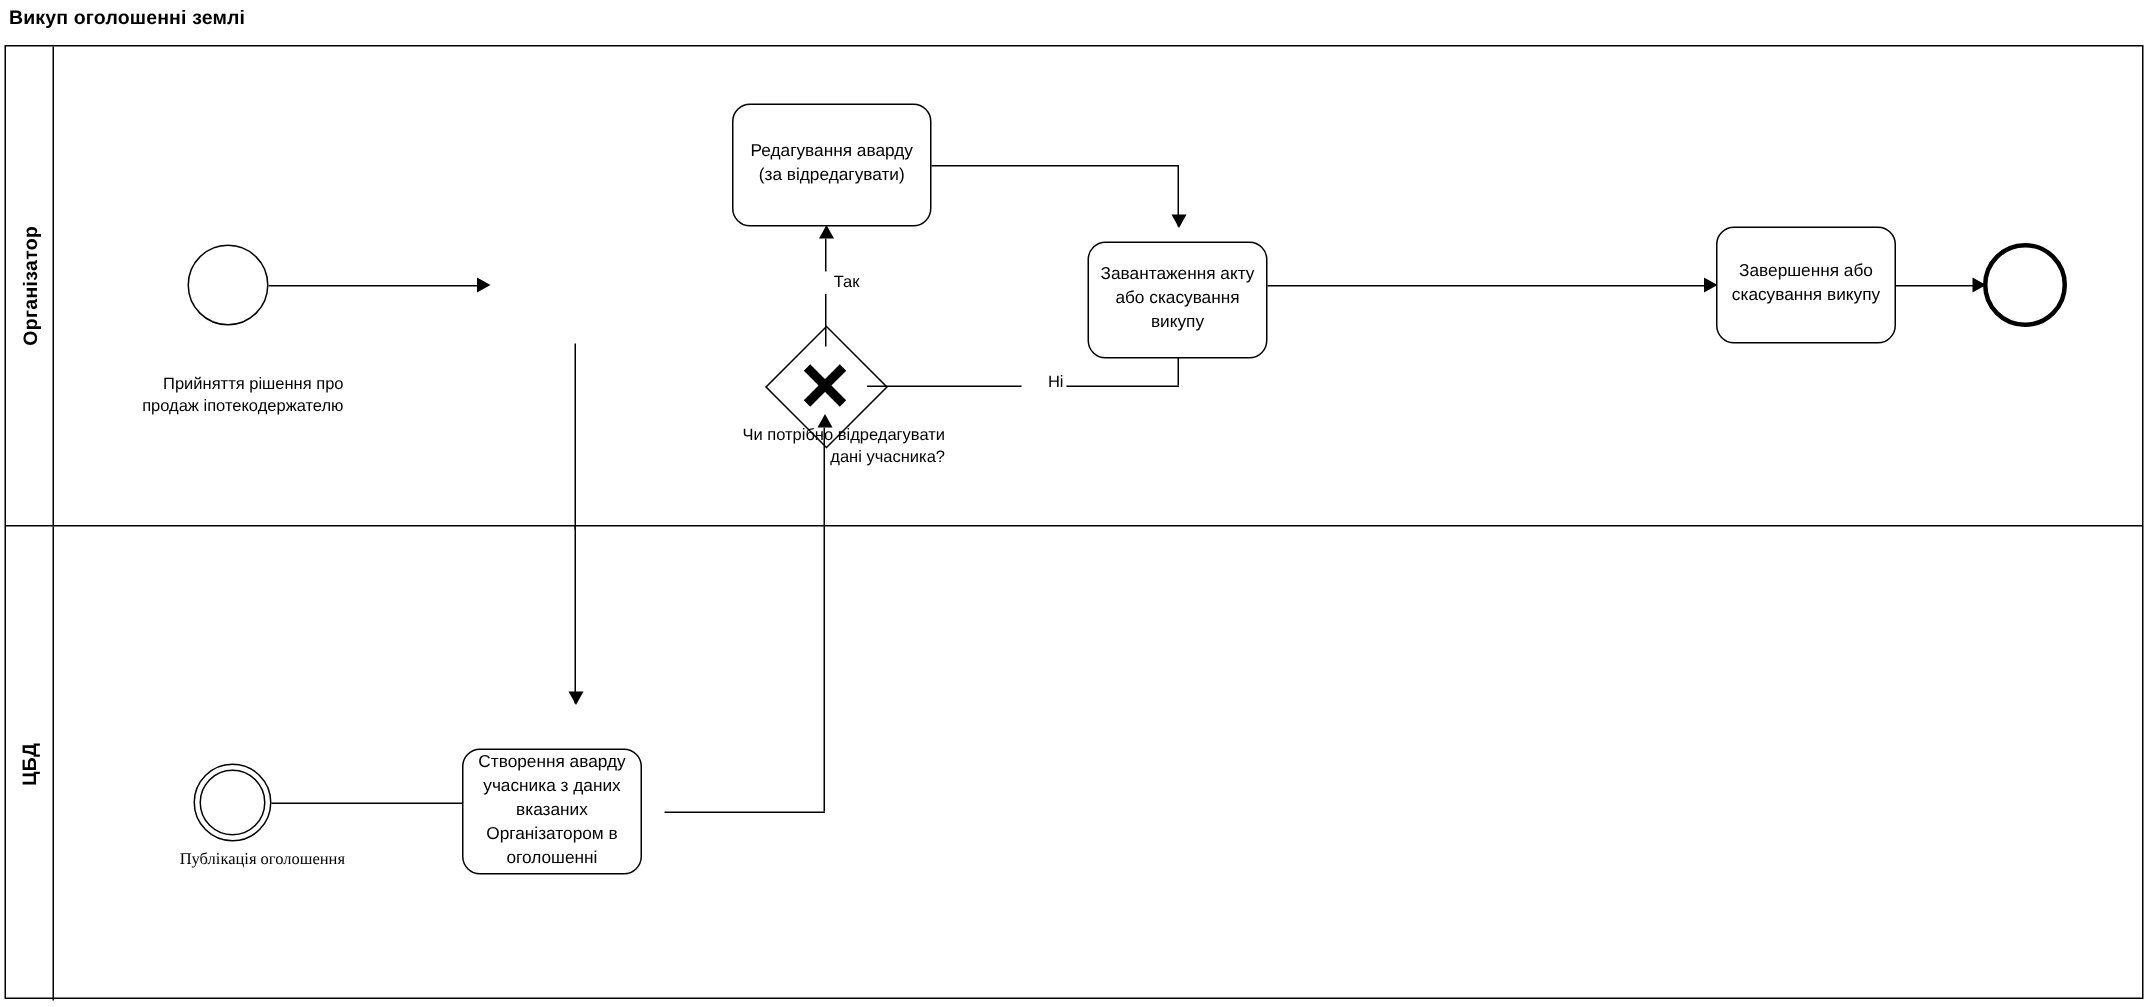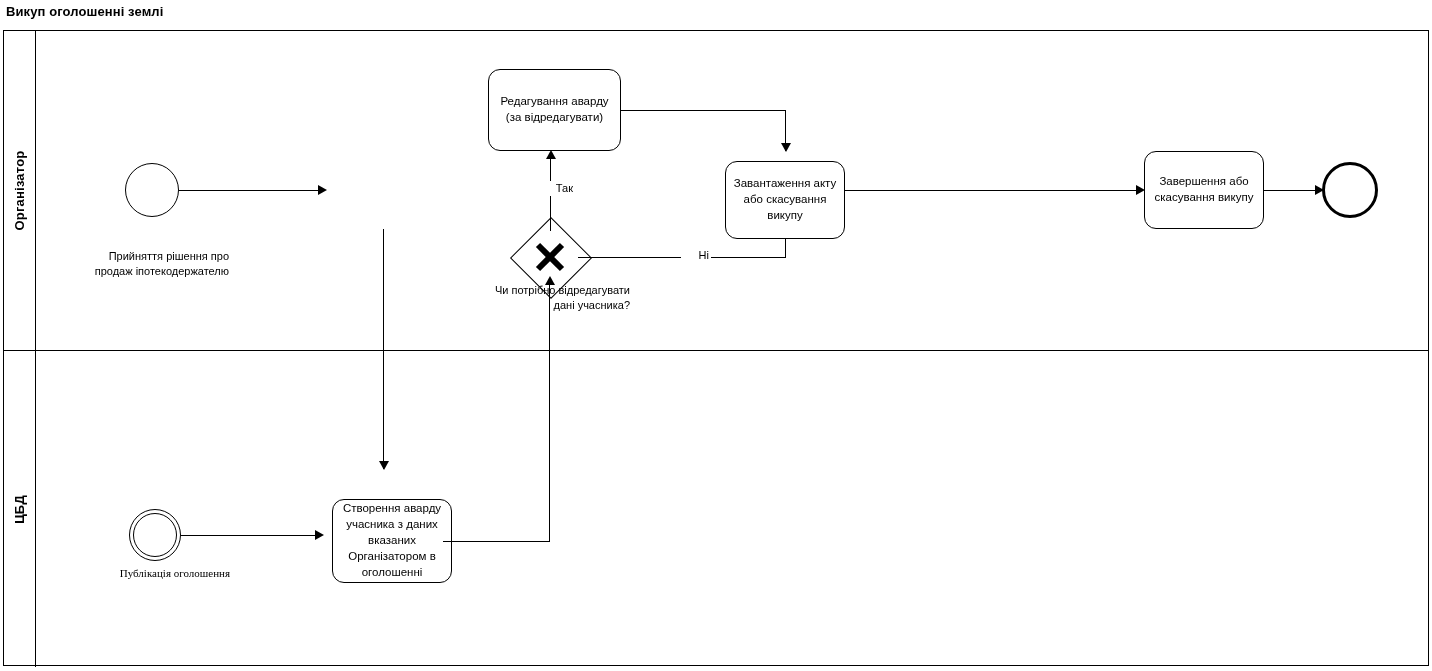--- a/index.html
+++ b/index.html
@@ -242,21 +242,21 @@
 
       <div class="conn v" style="left:346.5px; top:0px; height:118px;"></div>
       <div class="arrow arrow-down" style="left:342.5px; top:110px;"></div>
 
       <div class="node event event-intermediate" style="left:93px; top:158px; width:52px; height:52px;"></div>
       <div class="event-label" style="left:44px; top:215px; width:150px;font-family:Liberation Serif, serif;">Публікація оголошення</div>
 
       <div class="conn h" style="left:145px; top:183.5px; width:135px;"></div>
       <div class="arrow arrow-right" style="left:279px; top:179px;"></div>
 
-      <div class="node task" style="left:296px; top:148px; width:120px; height:84px;">Створення аварду учасника з даних вказаних Організатором в оголошенні</div>
+      <div class="node task" style="left:272px; top:148px; width:120px; height:84px;">Створення аварду учасника з даних вказаних Організатором в оголошенні</div>
 
       <div class="conn h" style="left:407px; top:189.5px; width:107px;"></div>
       <div class="conn v" style="left:512.8px; top:0px; height:190px;"></div>
     </div>
   </div>
 
   <div class="conn v" style="left:544.8px; top:254px; height:66px;"></div>
   <div class="arrow arrow-up" style="left:541px; top:245px;"></div>
 
 </div>

